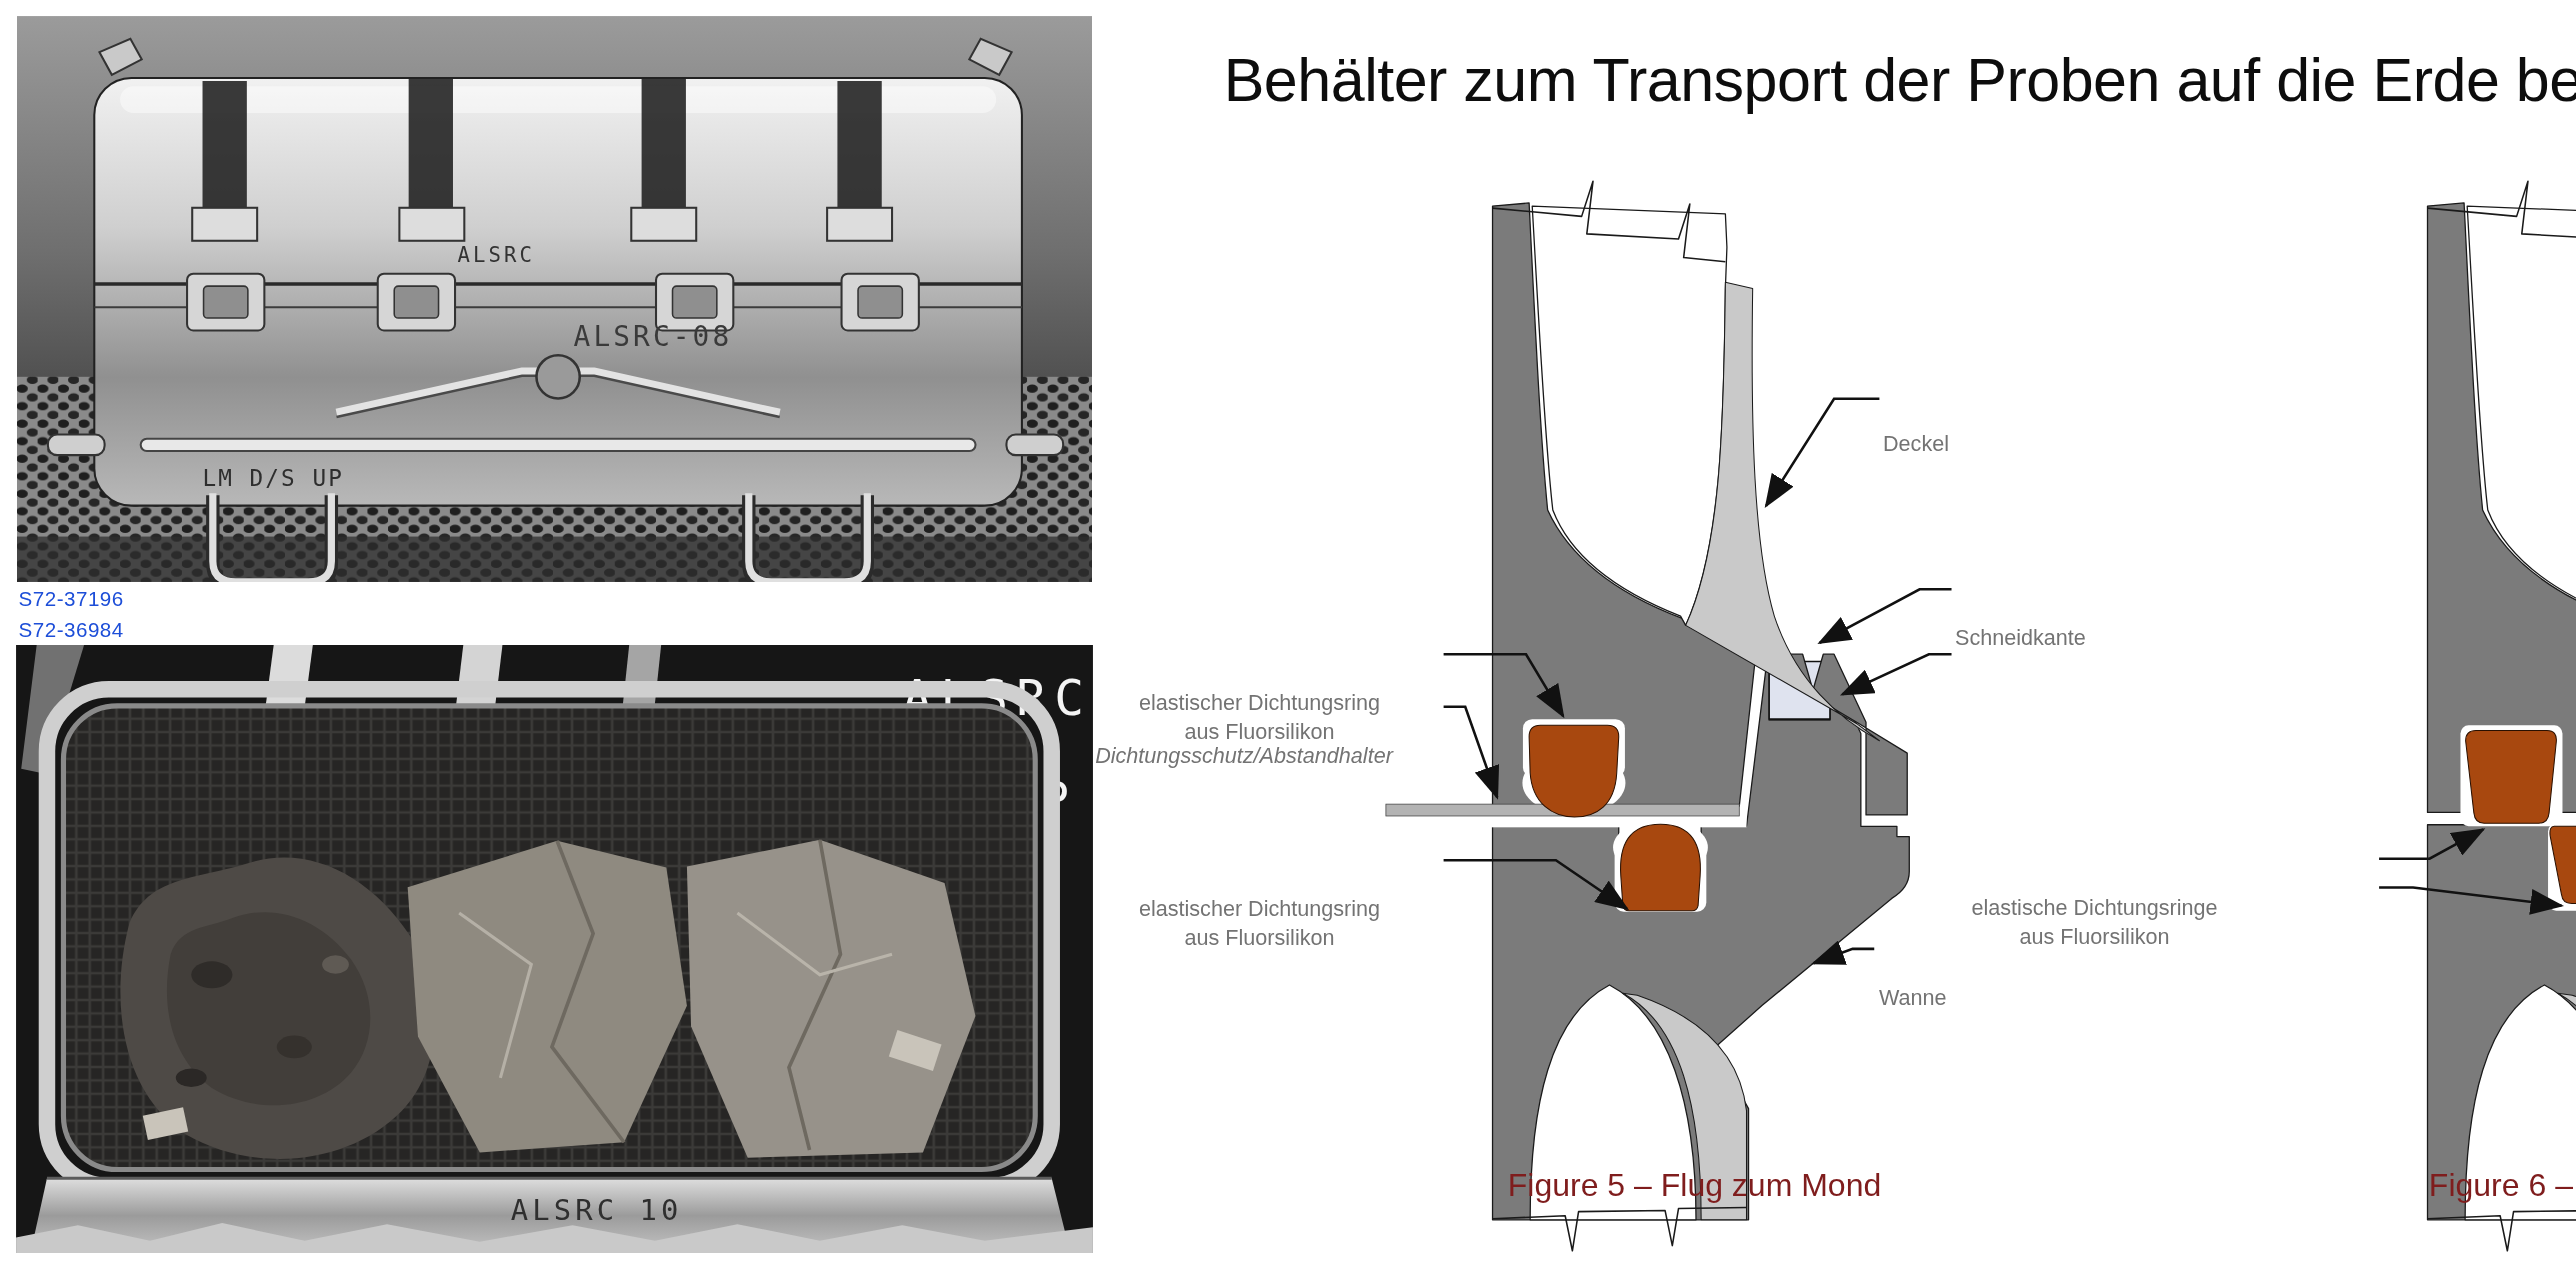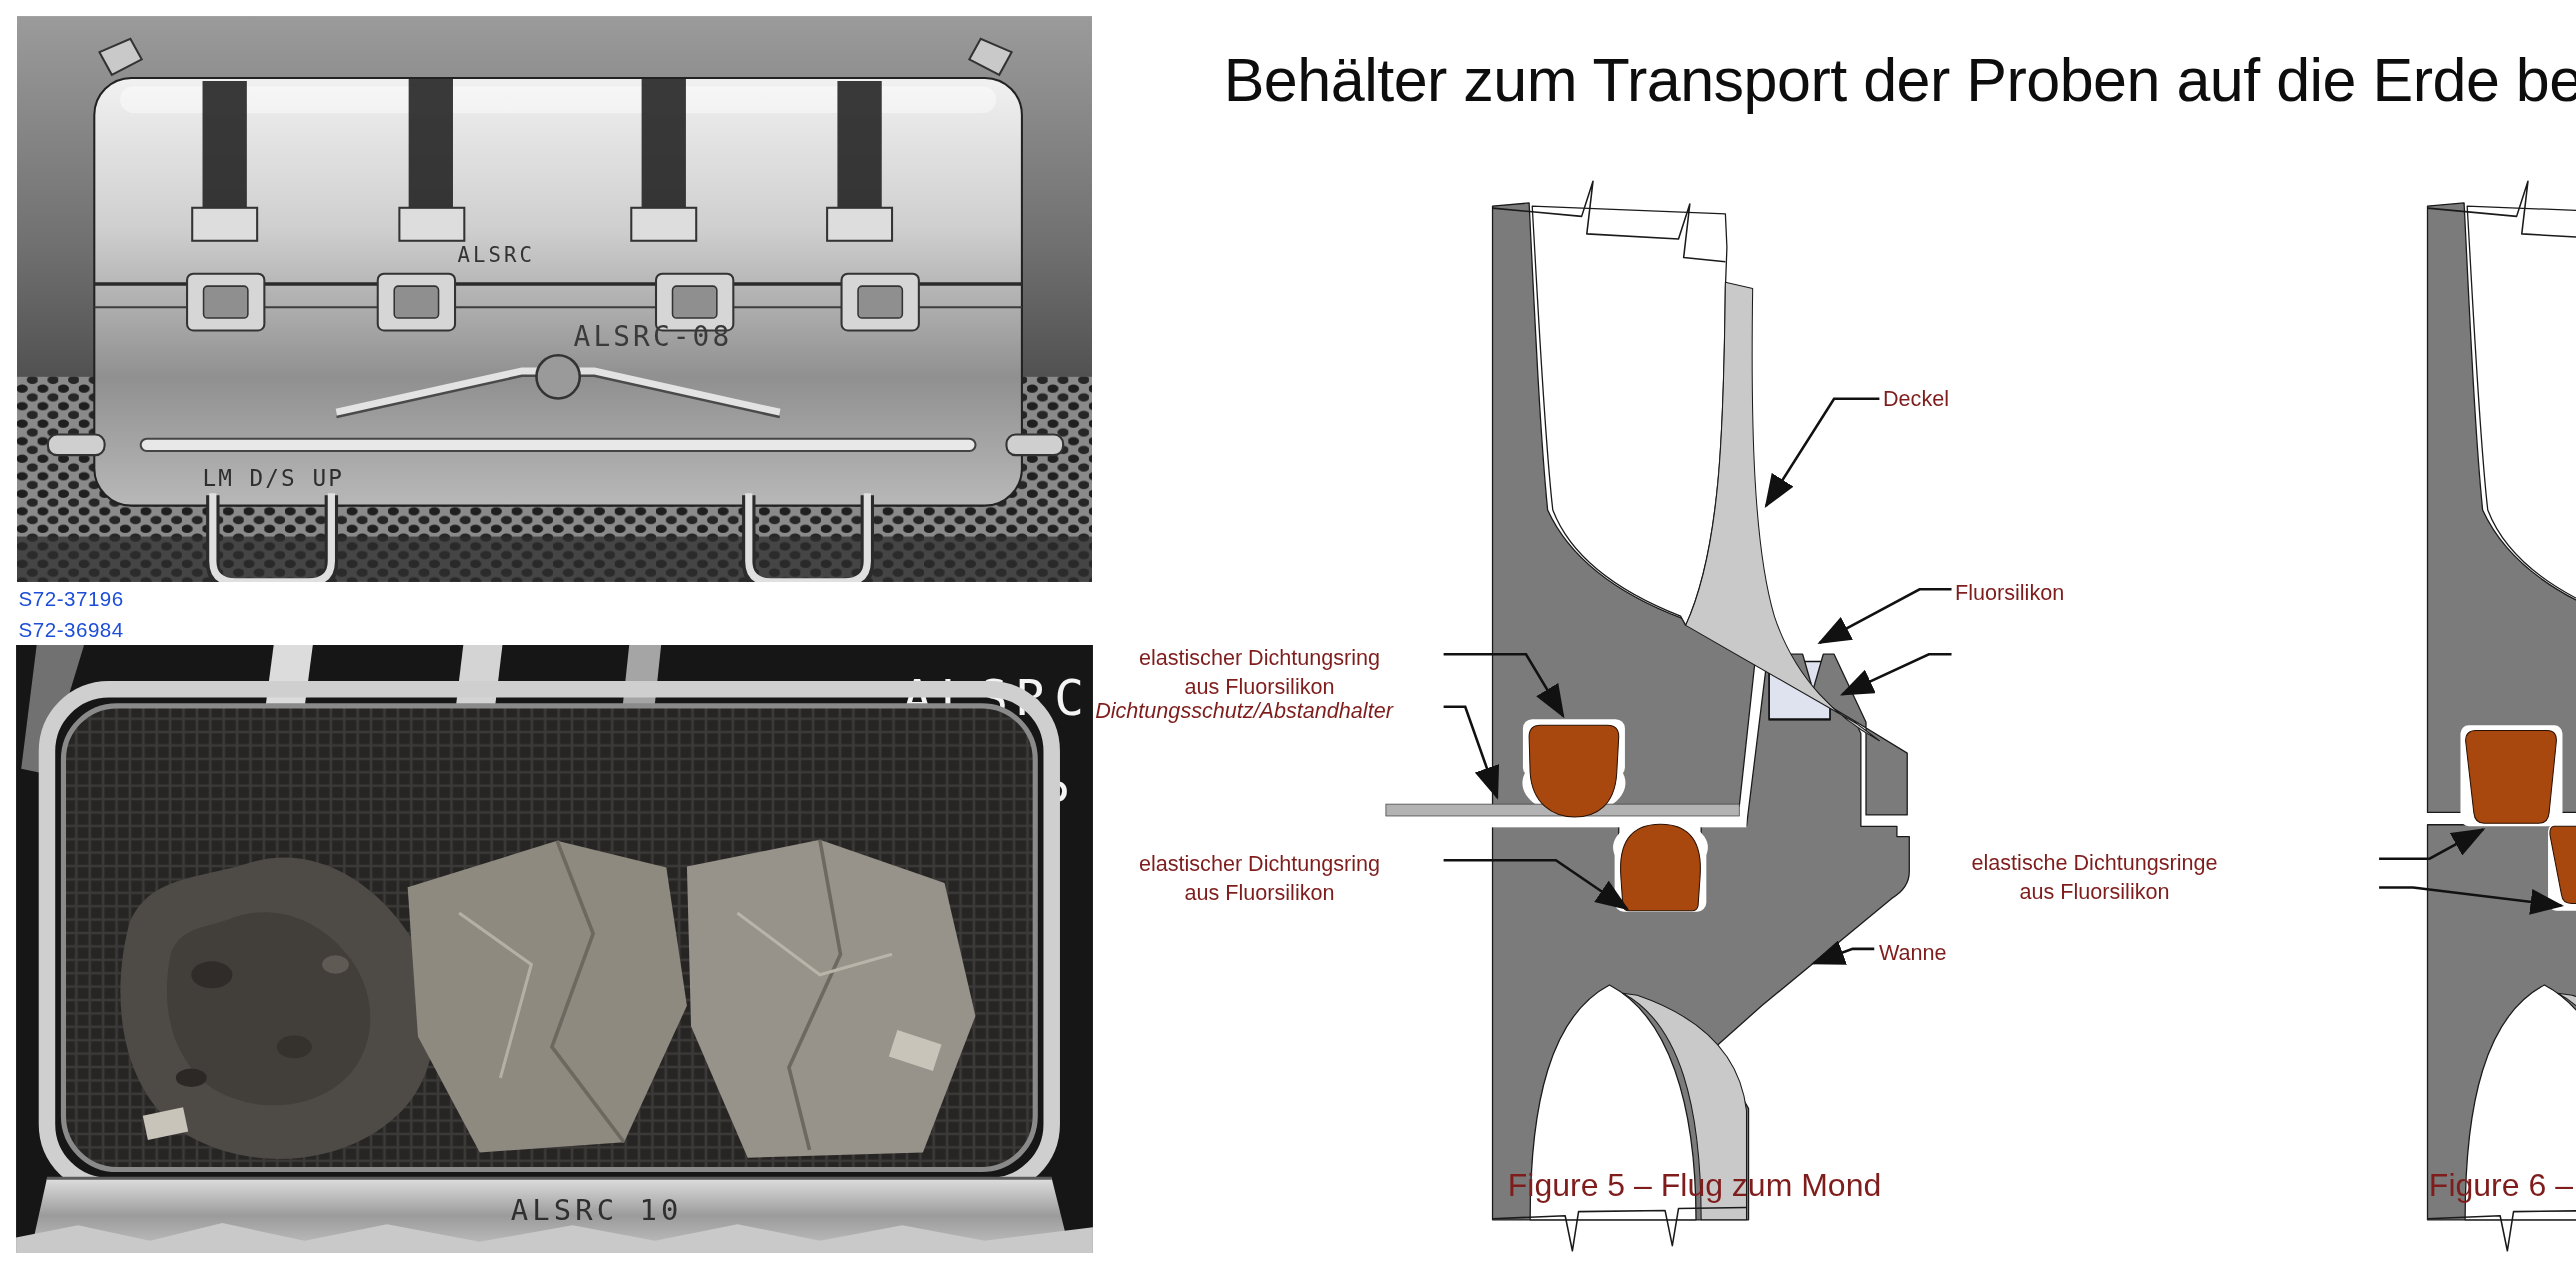--- a/index.html
+++ b/index.html
@@ -1,21 +1,21 @@
 <!DOCTYPE html>
 <html style="font-size:8.2px"><head>
 <meta charset="utf-8">
 <style>
   html,body{margin:0;padding:0;background:#ffffff;}
   .page{position:relative;width:3091px;height:1288px;background:#fff;overflow:hidden;
         font-family:"Liberation Sans",sans-serif;color:#111;}
   .abs{position:absolute;}
   .title{font-size:61px;letter-spacing:-0.5px;text-align:center;color:#0d0d0d;white-space:nowrap;}
   .photo-cap{font-size:20.6px;letter-spacing:0.5px;color:#1d4ed8;}
-  .fig-label{font-size:21.6px;line-height:29px;color:#7f1d1d;white-space:nowrap;}
+  .fig-label{font-size:21.6px;line-height:29px;color:#737373;white-space:nowrap;margin-top:45px;}
   .fig-label .ln{display:block;}
   .fig-label.right{text-align:center;}
   .fig-caption{font-size:32px;text-align:center;color:#7f1d1d;white-space:nowrap;}
   svg text{font-family:"DejaVu Sans Mono",monospace;}
 </style>
 </head>
 <body>
 
 <div class="page">
 
@@ -255,21 +255,21 @@
     <span class="ln">Dichtungsschutz/Abstandhalter</span>
   </div>
   <div class="abs fig-label right" style="left:1079px;top:849px;width:361px;">
     <span class="ln">elastischer Dichtungsring</span>
     <span class="ln">aus Fluorsilikon</span>
   </div>
   <div class="abs fig-label" style="left:1883px;top:384px;">
     <span class="ln">Deckel</span>
   </div>
   <div class="abs fig-label" style="left:1955px;top:578px;">
-    <span class="ln">Fluorsilikon</span>
+    <span class="ln">Schneidkante</span>
   </div>
   <div class="abs fig-label" style="left:1879px;top:938px;text-align:right;">
     <span class="ln">Wanne</span>
   </div>
 
   <div class="abs fig-label right" style="left:1914px;top:848px;width:361px;">
     <span class="ln">elastische Dichtungsringe</span>
     <span class="ln">aus Fluorsilikon</span>
   </div>
 

